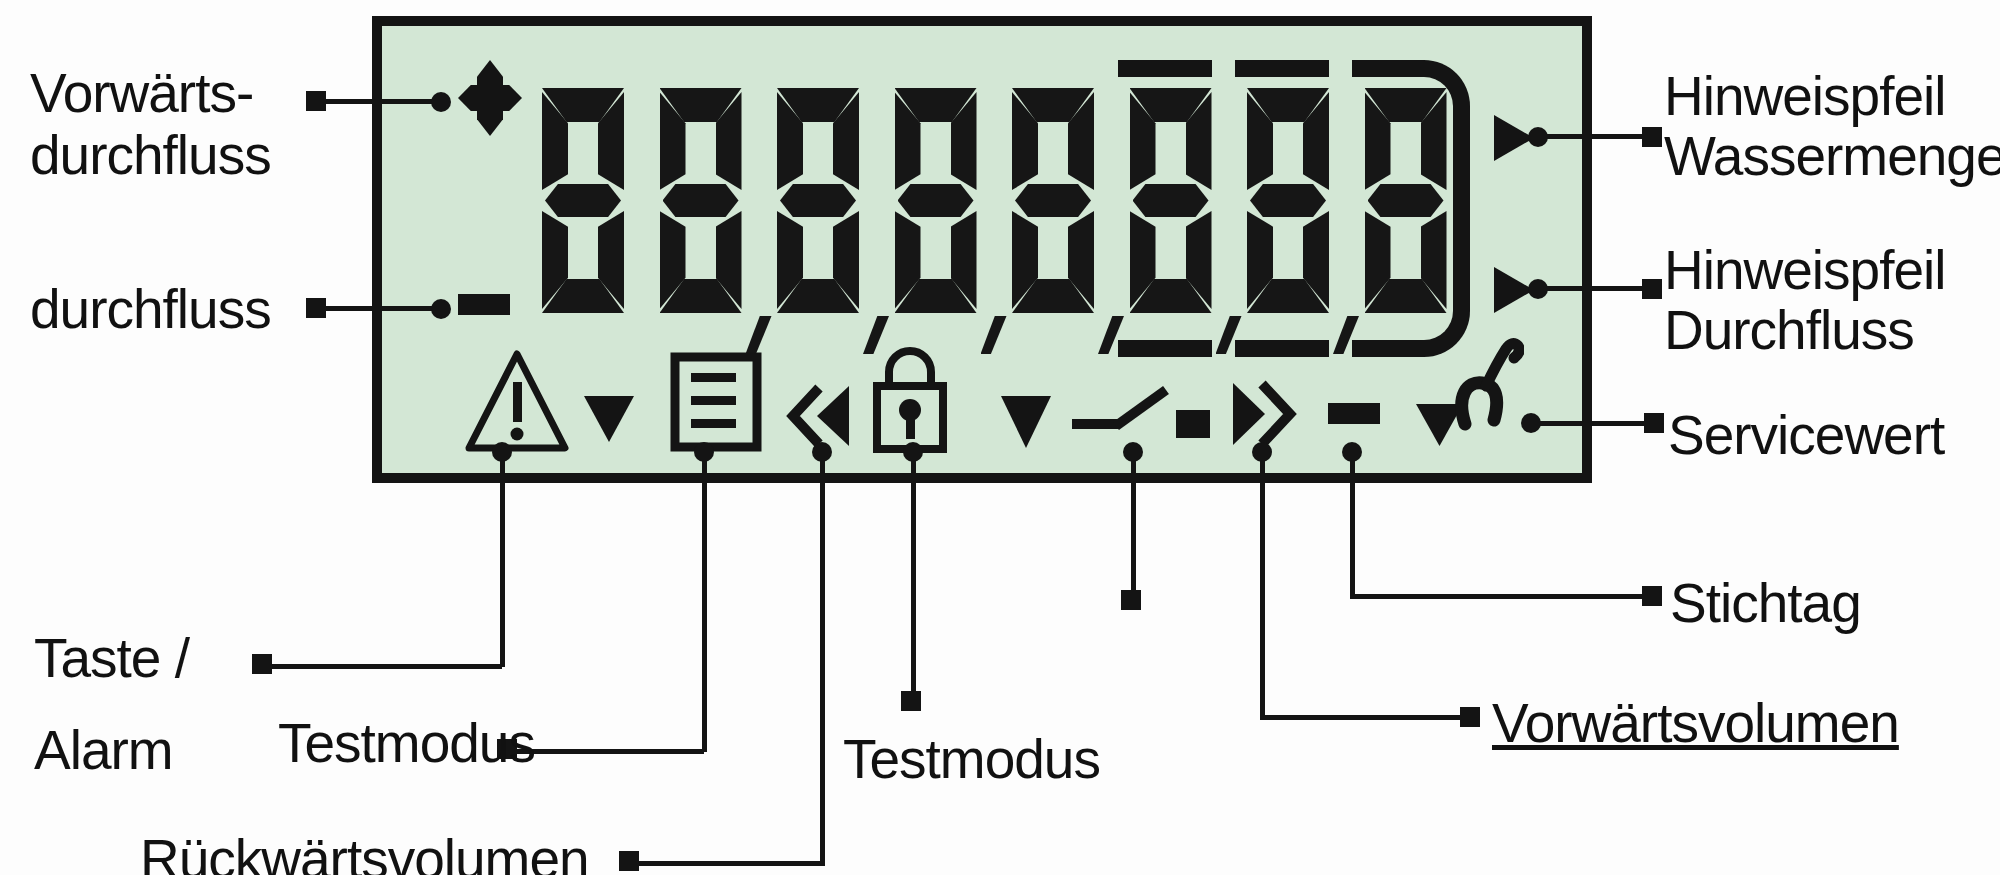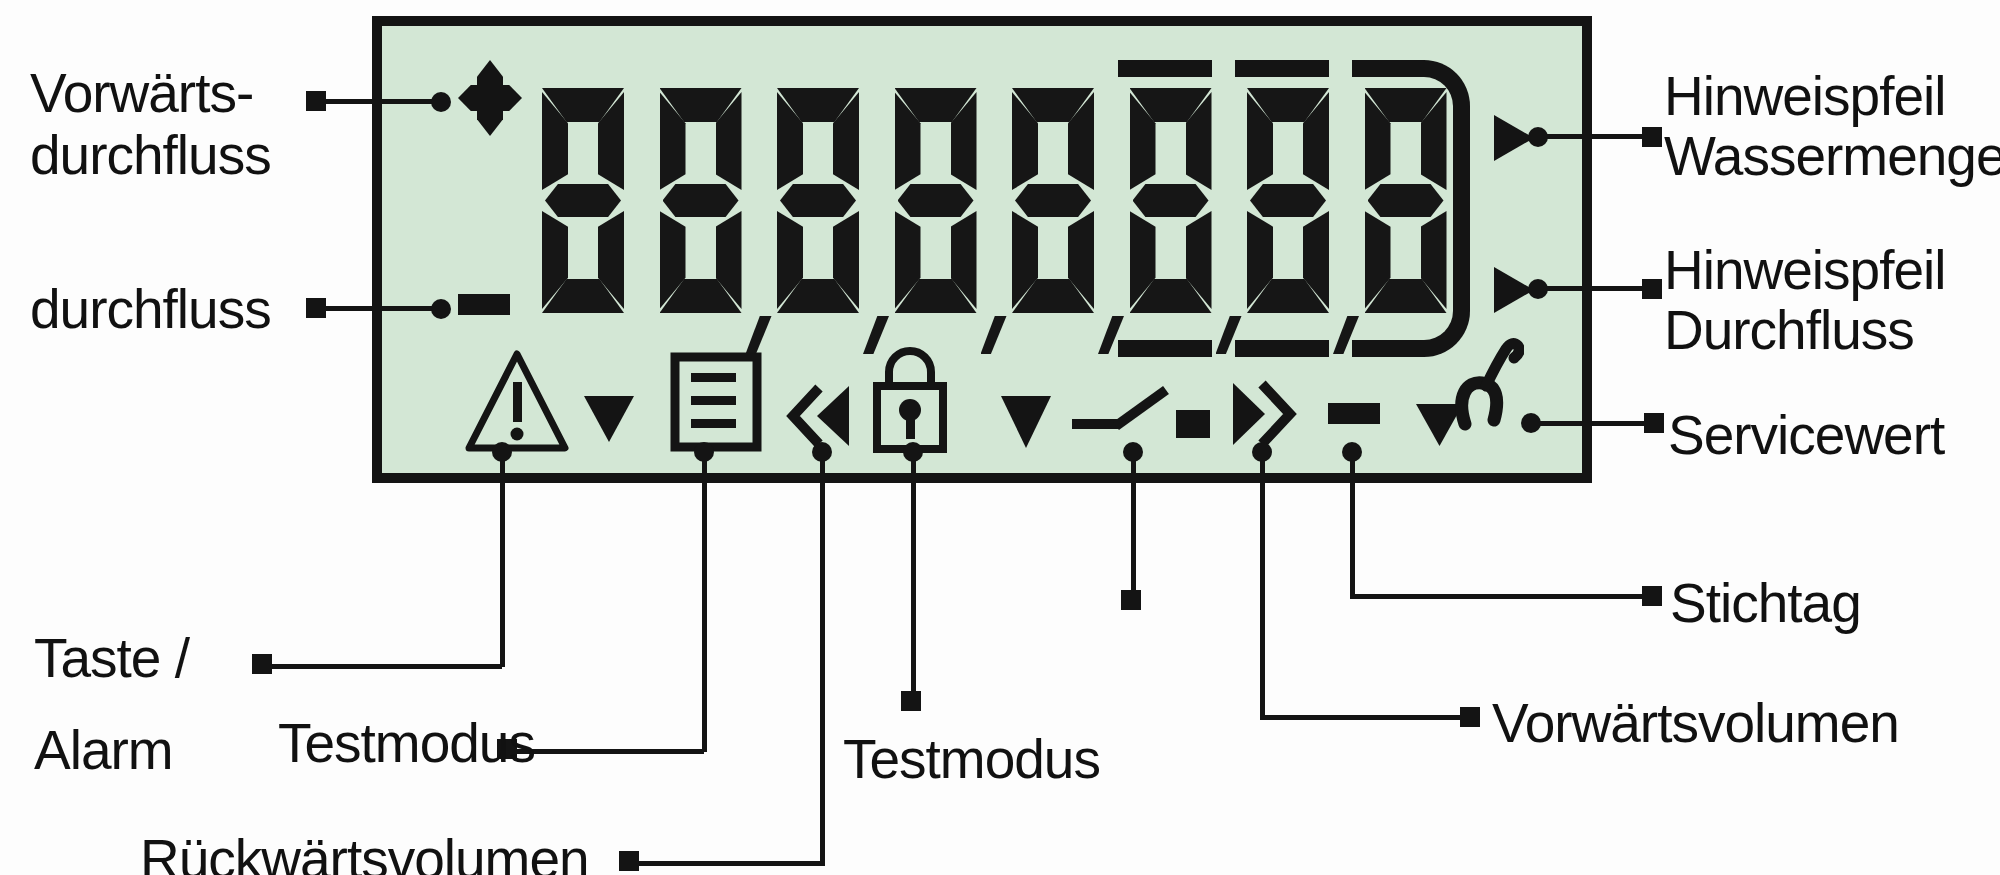--- a/index.html
+++ b/index.html
@@ -272,20 +272,20 @@
   </div>
   <div class="lbl" style="left:278px;top:712px;">
     <div>Testmodus</div>
   </div>
   <div class="lbl" style="left:140px;top:828px;">
     <div>Rückwärtsvolumen</div>
   </div>
   <div class="lbl" style="left:843px;top:728px;">
     <div>Testmodus</div>
   </div>
-  <div class="lbl" style="left:1492px;top:692px;">
+  <div class="lbl" style="left:1492px;top:692px;text-decoration:underline;">
     <div>Vorwärtsvolumen</div>
   </div>
   <div class="lbl" style="left:1670px;top:572px;">
     <div>Stichtag</div>
   </div>
 
 </div>
 
 </body></html>

